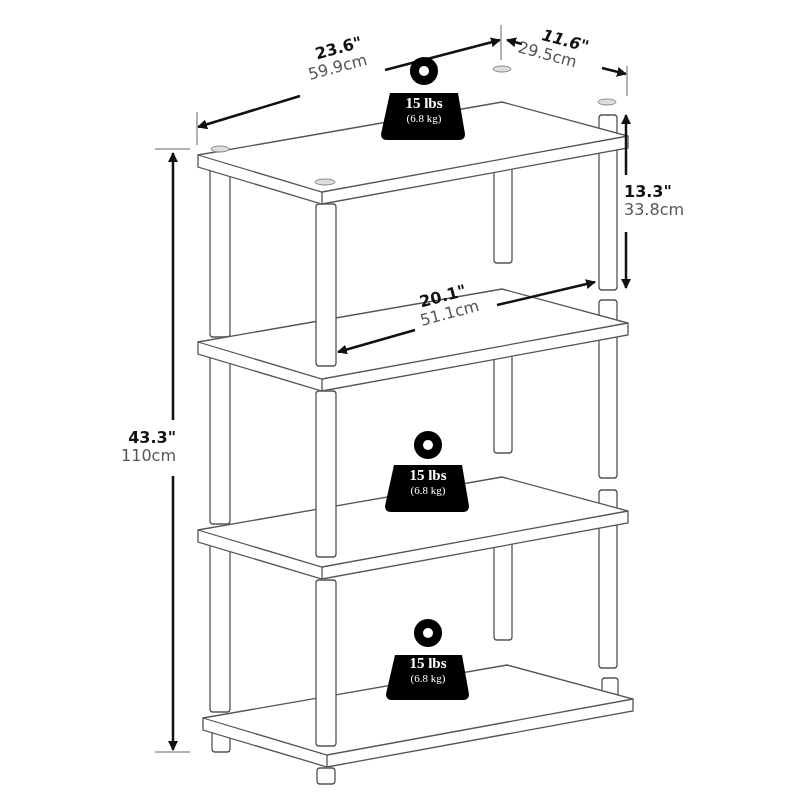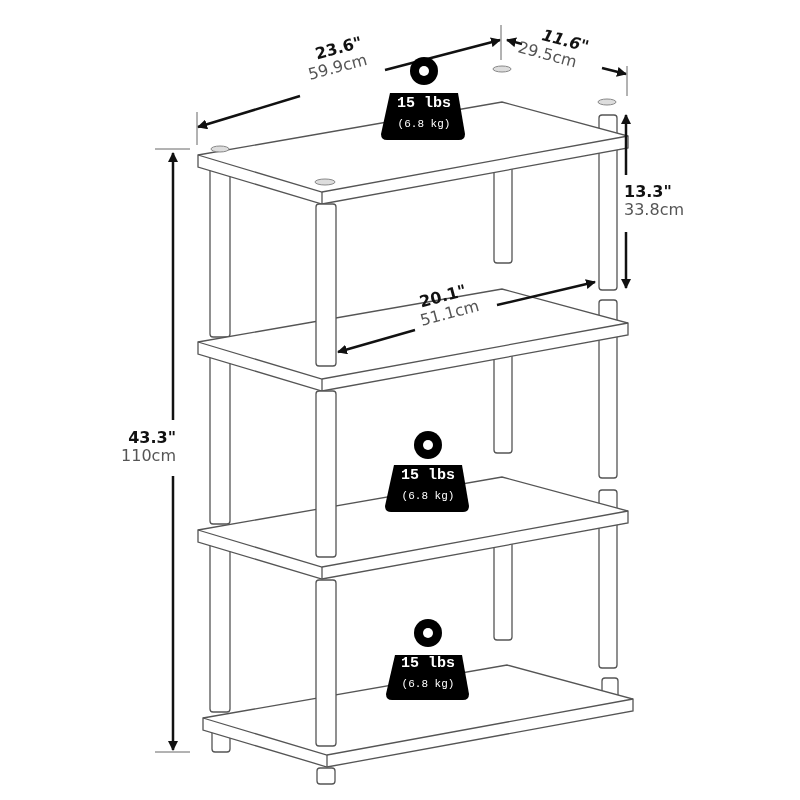--- a/index.html
+++ b/index.html
@@ -1,23 +1,23 @@
 <!DOCTYPE html>
 <html><head>
   <meta charset="utf-8">
   <style>
     html, body { margin: 0; padding: 0; background: #ffffff; }
     body { width: 800px; height: 800px; position: relative; overflow: hidden; font-family: "Liberation Sans", sans-serif; }
     #stage { position: absolute; left: 0; top: 0; width: 800px; height: 800px; }
     .dim-label { position: absolute; font-family: "DejaVu Sans", sans-serif; color: #111; white-space: nowrap; line-height: 1; }
     .dim-label .imp { font-weight: bold; font-size: 16px; color: #111; display: block; }
     .dim-label .met { font-size: 16px; color: #555; display: block; margin-top: 2px; }
-    .weight-text { position: absolute; text-align: center; color: #fff; font-family: Liberation Mono, monospace; line-height: 1; }
+    .weight-text { position: absolute; text-align: center; color: #fff; font-family: Liberation Serif, serif; line-height: 1; }
     .weight-text .lbs { font-weight: bold; font-size: 15px; display: block; }
-    .weight-text .kg { font-size: 11px; display: block; margin-top: 8px; }
+    .weight-text .kg { font-size: 11px; display: block; margin-top: 2px; }
   </style>
 </head>
 <body>
 
 <div id="stage">
   <svg width="800" height="800" viewBox="0 0 800 800" xmlns="http://www.w3.org/2000/svg">
     <defs>
       <marker id="ah" markerWidth="10" markerHeight="10" refX="9" refY="5" orient="auto" markerUnits="userSpaceOnUse">
         <path d="M0,0 L10,5 L0,10 z" fill="#111"></path>
       </marker>

